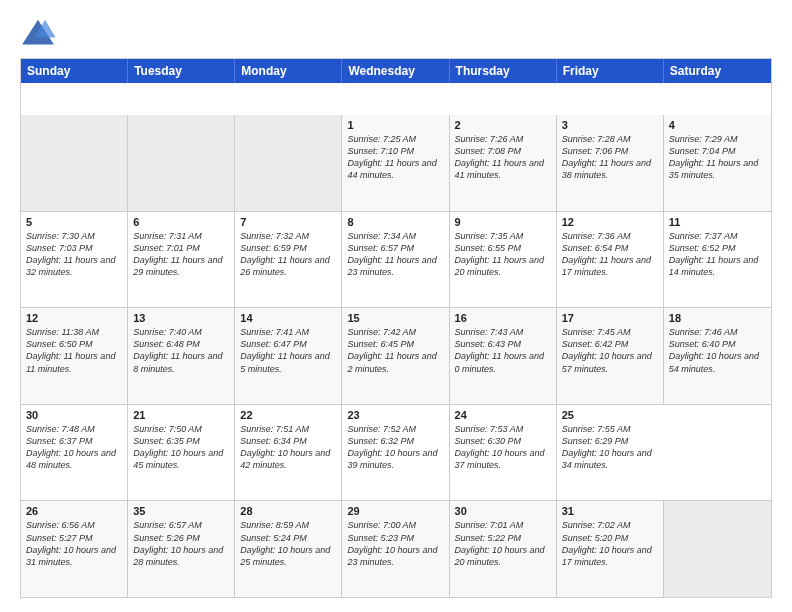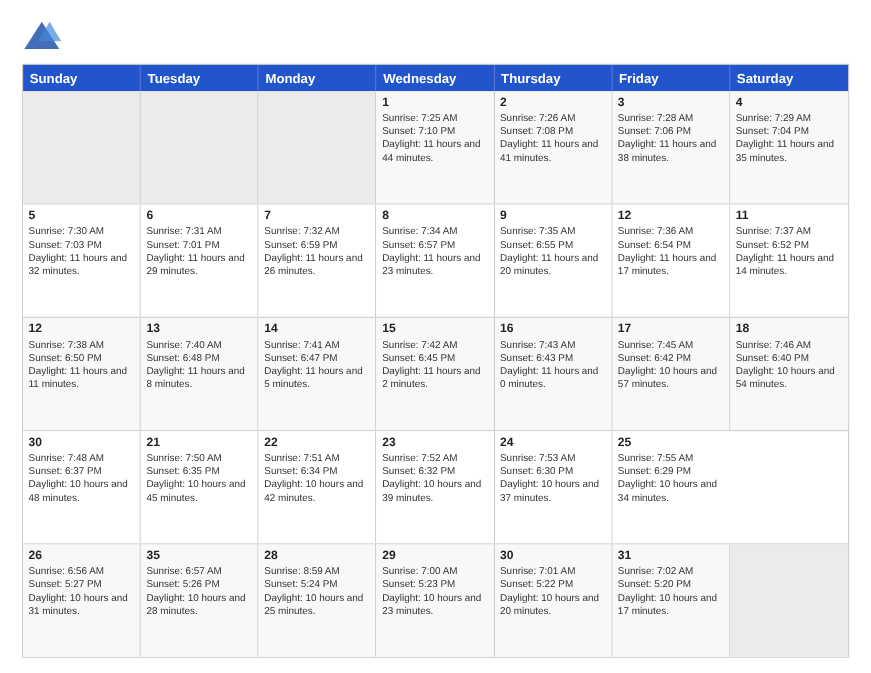--- a/index.html
+++ b/index.html
@@ -52,20 +52,21 @@
     }
     .location {
       font-size: 14px;
       color: #555;
     }
     .calendar {
       flex: 1;
       display: flex;
       flex-direction: column;
       border: 1px solid #ccc;
+      gap: 32px;
     }
     .cal-header-row {
       display: grid;
       grid-template-columns: repeat(7, 1fr);
       background: #2255cc;
     }
     .cal-header-cell {
       color: #fff;
       font-size: 12px;
       font-weight: bold;
@@ -106,20 +107,21 @@
     .day-num {
       font-size: 11px;
       font-weight: bold;
       color: #222;
       margin-bottom: 2px;
     }
     .day-info {
       font-size: 9px;
       color: #333;
       line-height: 1.35;
+      font-style: italic;
     }
   </style>
 </head>
 <body>
 
 <div class="page">
   <div class="header">
     <div class="logo">
       <svg class="logo-icon" viewBox="0 0 40 34" xmlns="http://www.w3.org/2000/svg">
         <polygon points="20,2 38,30 2,30" fill="#2255aa" opacity="0.85"></polygon>
@@ -227,21 +229,21 @@
             <div class="day-num">11</div>
             <div class="day-info">Sunrise: 7:37 AM
 Sunset: 6:52 PM
 Daylight: 11 hours
 and 14 minutes.</div>
           </div>
         </div>
         <div class="cal-row">
           <div class="cal-cell">
             <div class="day-num">12</div>
-            <div class="day-info">Sunrise: 7:38 AM
+            <div class="day-info">Sunrise: 11:38 AM
 Sunset: 6:50 PM
 Daylight: 11 hours
 and 11 minutes.</div>
           </div>
           <div class="cal-cell">
             <div class="day-num">13</div>
             <div class="day-info">Sunrise: 7:40 AM
 Sunset: 6:48 PM
 Daylight: 11 hours
 and 8 minutes.</div>

